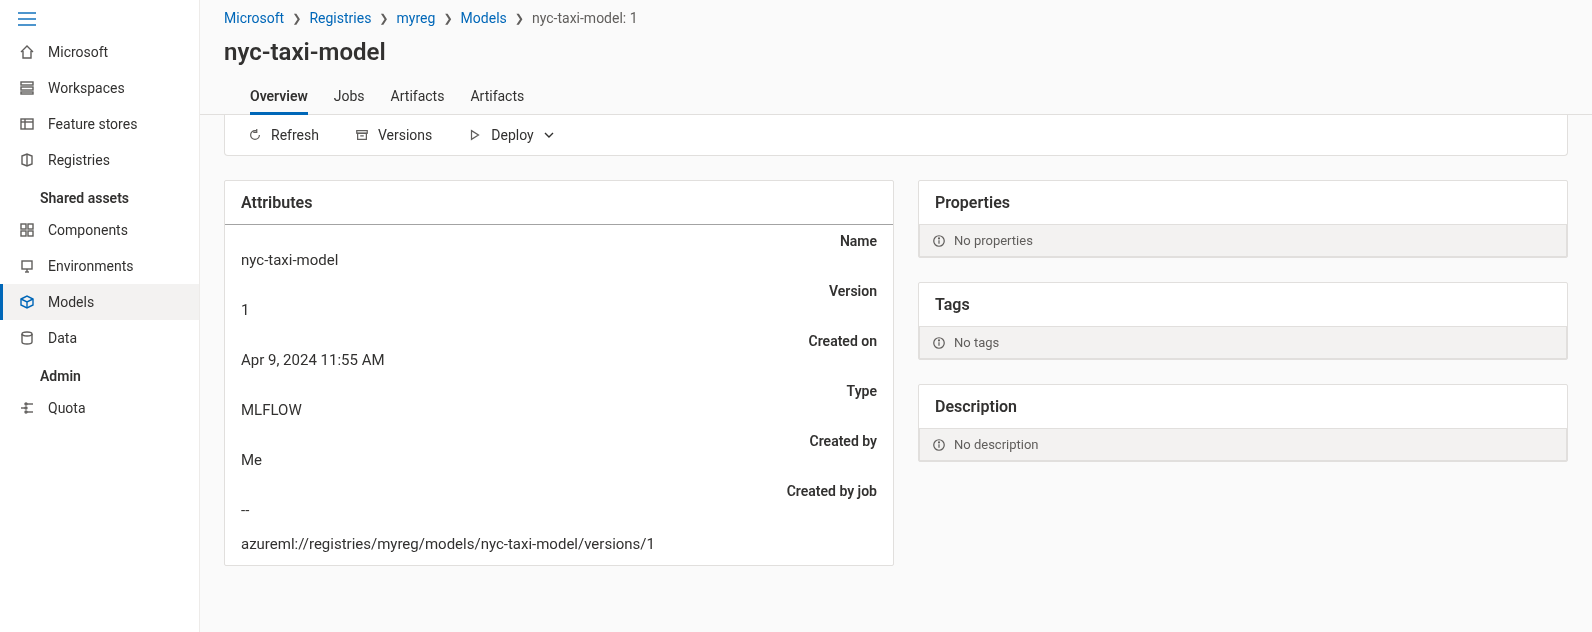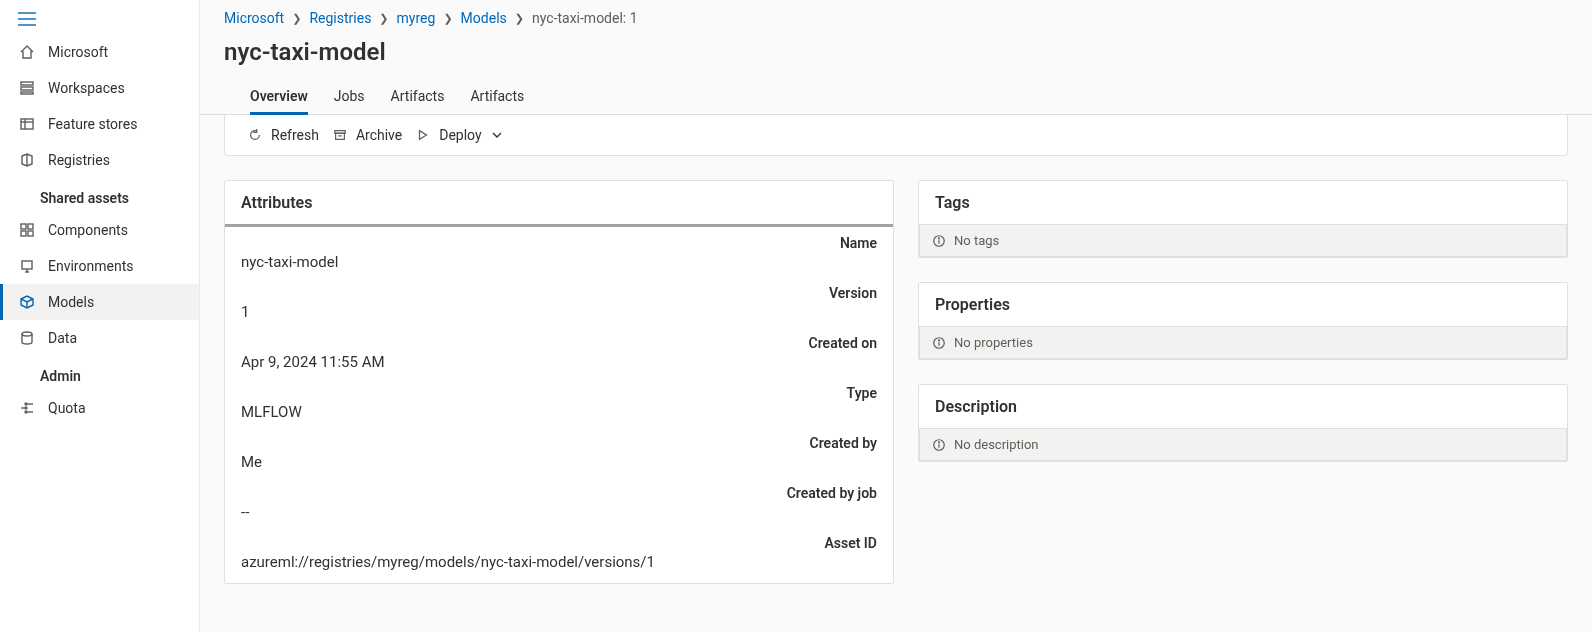--- a/index.html
+++ b/index.html
@@ -81,21 +81,21 @@
     font-size: 14px;
     color: #323130;
     position: relative;
   }
   .tab.active { font-weight: 600; margin-left: 26px; }
   .tab.active::after {
     content:""; position:absolute; left:0; right:0; bottom:-1px;
     height:3px; background:#0067b8;
   }
   .actionbar {
-    display:flex; align-items:center; gap: 1px;
+    display:flex; align-items:center; gap: 23px;
     background:#fff;
     margin: 0 24px;
     border:1px solid #e1dfdd;
     border-top:none;
     border-radius: 0 0 4px 4px;
     padding: 8px 16px;
   }
   .action-btn {
     display:flex; align-items:center; gap:8px;
     padding:4px 6px;
@@ -113,21 +113,21 @@
     background:#fff;
     border:1px solid #e1dfdd;
     border-radius:2px;
   }
   .card-left { flex: 1; }
   .card-right-col { width: 650px; display:flex; flex-direction:column; gap:24px; }
   .card-header {
     font-weight:600;
     font-size:16px;
     padding: 12px 16px;
-    border-bottom:3px solid #a3a3a3;
+    border-bottom:1px solid #a3a3a3;
   }
   .attr-row { padding: 8px 16px 6px 16px; }
   .attr-label { font-size:14px; font-weight:600; color:#323130;text-align:right; }
   .attr-value { font-size:15px; color:#323130; margin-top:2px; }
   .empty-box {
     background:#f3f2f1;
     border:1px solid #e1dfdd;
     display:flex; align-items:center; gap:8px;
     padding:8px 12px;
     color:#605e5c;
@@ -279,21 +279,21 @@
         <span>Refresh</span>
       </div>
       <div class="action-btn">
         <span class="action-icon">
             <svg width="14" height="14" viewBox="0 0 16 16">
               <rect x="2" y="3" width="12" height="3"></rect>
               <rect x="3" y="6" width="10" height="7"></rect>
               <line x1="6" y1="9" x2="10" y2="9"></line>
             </svg>
           </span>
-        <span>Archive</span>
+        <span>Versions</span>
       </div>
       <div class="action-btn">
         <span class="action-icon">
             <svg width="14" height="14" viewBox="0 0 16 16">
               <path d="M4 3 L12 8 L4 13 Z"></path>
             </svg>
           </span>
         <span>Deploy</span>
         <span class="chevron-down"><svg width="10" height="10" viewBox="0 0 10 10">
               <path d="M1 3 L5 7 L9 3"></path>
@@ -322,55 +322,54 @@
         </div>
         <div class="attr-row">
           <div class="attr-label">Created by</div>
           <div class="attr-value">Me</div>
         </div>
         <div class="attr-row">
           <div class="attr-label">Created by job</div>
           <div class="attr-value">--</div>
         </div>
         <div class="attr-row" style="padding-bottom:12px;">
-          <div class="attr-label">Asset ID</div>
           <div class="attr-value">azureml://registries/myreg/models/nyc-taxi-model/versions/1</div>
         </div>
       </div>
 
       <div class="card-right-col">
+        <div class="card">
+          <div class="card-header" style="border-bottom:none;">Properties</div>
+          <div class="empty-box">
+            <span class="info-icon">
+                <svg width="14" height="14" viewBox="0 0 16 16">
+                  <circle cx="8" cy="8" r="6"></circle>
+                  <line x1="8" y1="7" x2="8" y2="11"></line>
+                  <circle cx="8" cy="5" r="0.5" fill="currentColor"></circle>
+                </svg>
+              </span>
+            <span>No properties</span>
+          </div>
+        </div>
+
         <div class="card">
           <div class="card-header" style="border-bottom:none;">Tags</div>
           <div class="empty-box">
             <span class="info-icon">
                 <svg width="14" height="14" viewBox="0 0 16 16">
                   <circle cx="8" cy="8" r="6"></circle>
                   <line x1="8" y1="7" x2="8" y2="11"></line>
                   <circle cx="8" cy="5" r="0.5" fill="currentColor"></circle>
                 </svg>
               </span>
             <span>No tags</span>
           </div>
         </div>
 
         <div class="card">
-          <div class="card-header" style="border-bottom:none;">Properties</div>
-          <div class="empty-box">
-            <span class="info-icon">
-                <svg width="14" height="14" viewBox="0 0 16 16">
-                  <circle cx="8" cy="8" r="6"></circle>
-                  <line x1="8" y1="7" x2="8" y2="11"></line>
-                  <circle cx="8" cy="5" r="0.5" fill="currentColor"></circle>
-                </svg>
-              </span>
-            <span>No properties</span>
-          </div>
-        </div>
-
-        <div class="card">
           <div class="card-header" style="border-bottom:none;">Description</div>
           <div class="empty-box">
             <span class="info-icon">
                 <svg width="14" height="14" viewBox="0 0 16 16">
                   <circle cx="8" cy="8" r="6"></circle>
                   <line x1="8" y1="7" x2="8" y2="11"></line>
                   <circle cx="8" cy="5" r="0.5" fill="currentColor"></circle>
                 </svg>
               </span>
             <span>No description</span>

